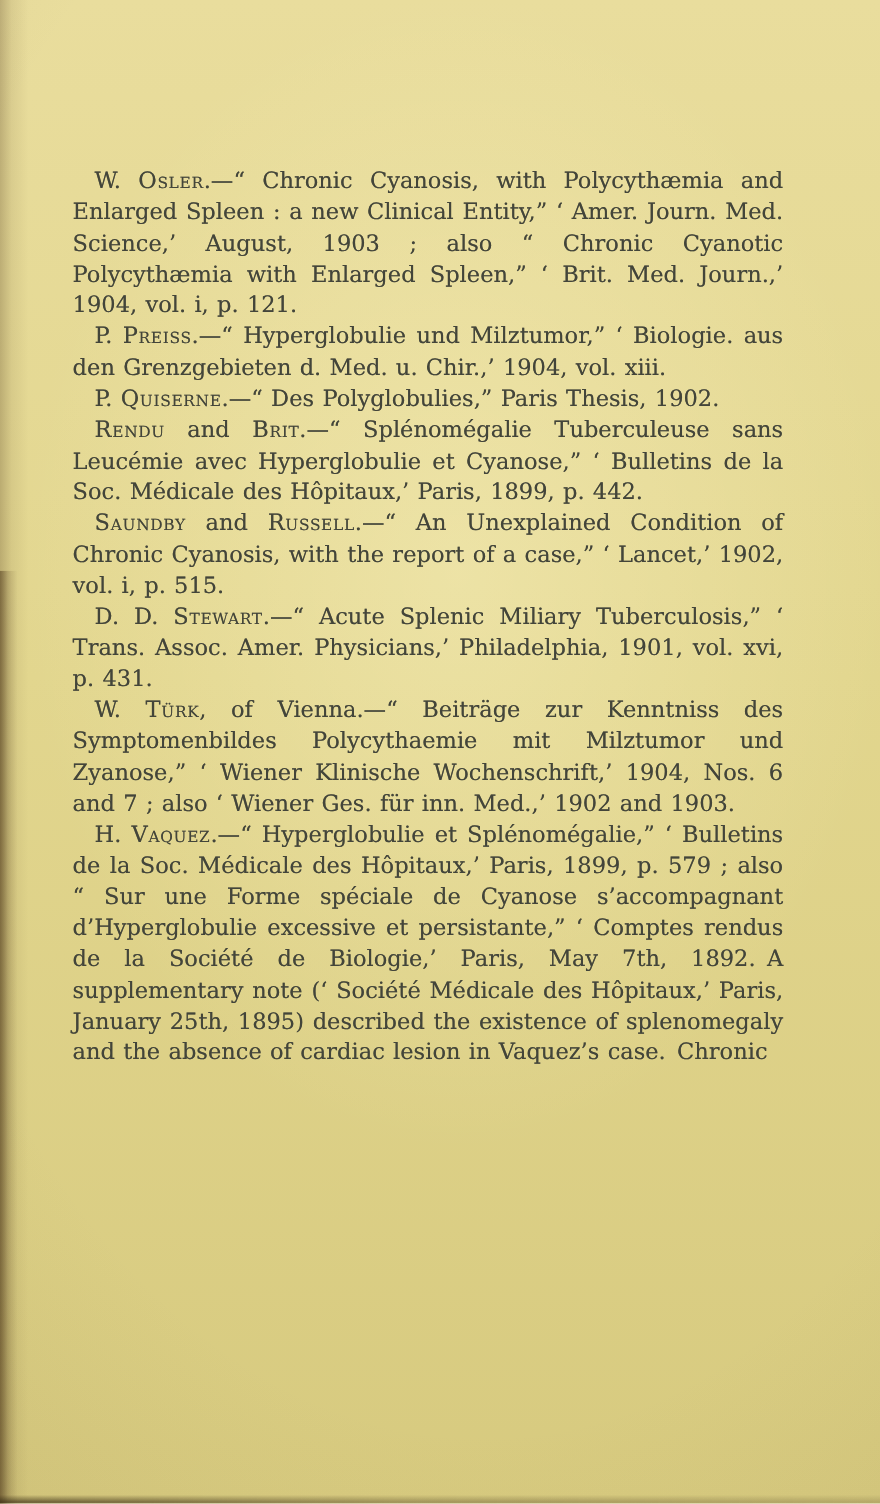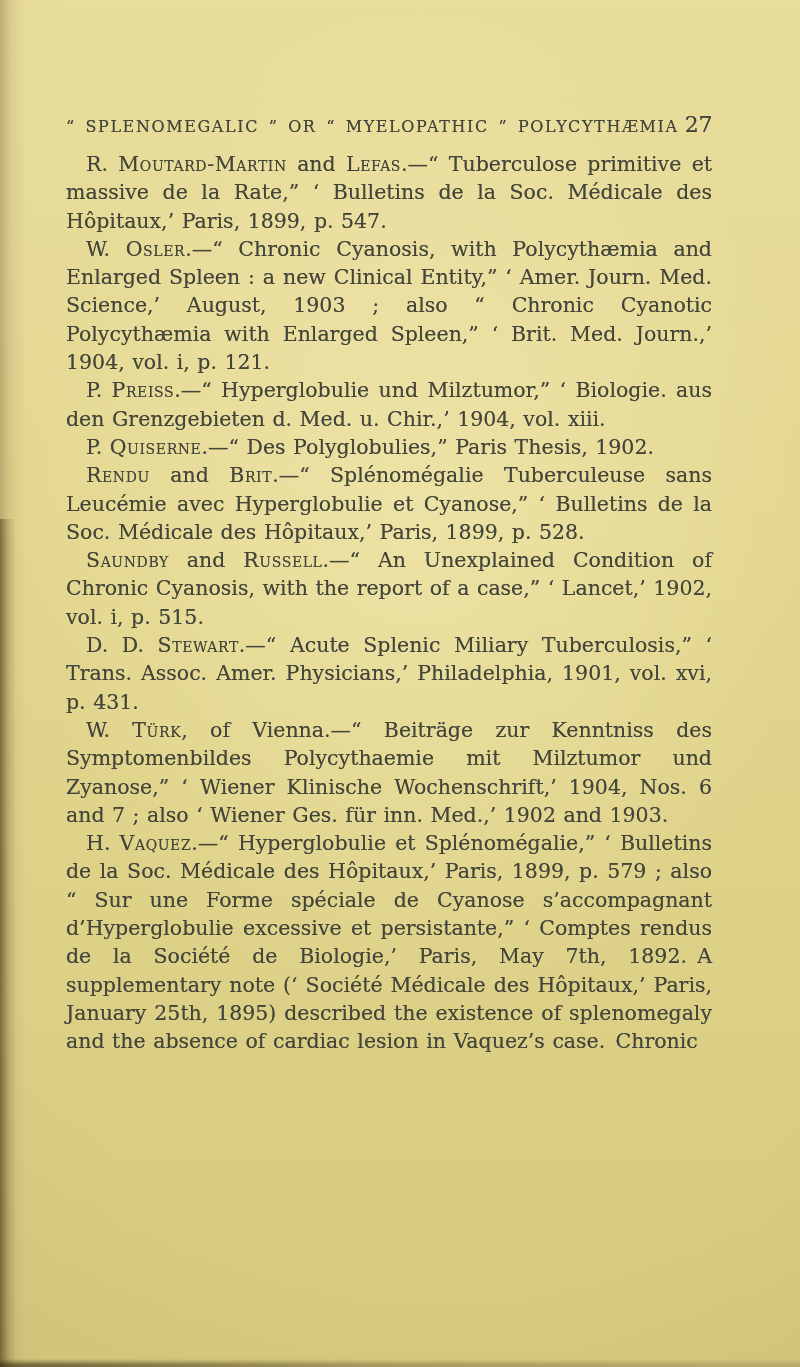--- a/index.html
+++ b/index.html
@@ -71,29 +71,24 @@
 </style>
 </head>
 <body>
 
 <div class="page">
   <div class="vignette"></div>
   <div class="left-edge"></div>
   <div class="left-edge-low"></div>
   <div class="bottom-edge"></div>
 
-  <div class="running-head">
-    <div class="title">“ SPLENOMEGALIC ” OR “ MYELOPATHIC ” POLYCYTHÆMIA</div>
-    <div class="folio">27</div>
-  </div>
 
   <div class="refs">
-      <p class="ref"><span>R. </span><span class="sc">Moutard-Martin</span><span> and </span><span class="sc">Lefas</span><span>.—“ Tuberculose primitive et massive de la Rate,” ‘ Bulletins de la Soc. Médicale des Hôpitaux,’ Paris, 1899, p. 547.</span></p>
       <p class="ref"><span>W. </span><span class="sc">Osler</span><span>.—“ Chronic Cyanosis, with Polycythæmia and Enlarged Spleen&nbsp;: a new Clinical Entity,” ‘ Amer. Journ. Med. Science,’ August, 1903&nbsp;; also “ Chronic Cyanotic Polycythæmia with Enlarged Spleen,” ‘ Brit. Med. Journ.,’ 1904, vol. i, p. 121.</span></p>
       <p class="ref"><span>P. </span><span class="sc">Preiss</span><span>.—“ Hyperglobulie und Milztumor,” ‘ Biologie. aus den Grenzgebieten d. Med. u. Chir.,’ 1904, vol. xiii.</span></p>
       <p class="ref"><span>P. </span><span class="sc">Quiserne</span><span>.—“ Des Polyglobulies,” Paris Thesis, 1902.</span></p>
-      <p class="ref"><span class="sc">Rendu</span><span> and </span><span class="sc">Brit</span><span>.—“ Splénomégalie Tuberculeuse sans Leucémie avec Hyperglobulie et Cyanose,” ‘ Bulletins de la Soc. Médicale des Hôpitaux,’ Paris, 1899, p. 528.</span></p>
+      <p class="ref"><span class="sc">Rendu</span><span> and </span><span class="sc">Brit</span><span>.—“ Splénomégalie Tuberculeuse sans Leucémie avec Hyperglobulie et Cyanose,” ‘ Bulletins de la Soc. Médicale des Hôpitaux,’ Paris, 1899, p. 442.</span></p>
       <p class="ref"><span class="sc">Saundby</span><span> and </span><span class="sc">Russell</span><span>.—“ An Unexplained Condition of Chronic Cyanosis, with the report of a case,” ‘ Lancet,’ 1902, vol. i, p. 515.</span></p>
       <p class="ref"><span>D. D. </span><span class="sc">Stewart</span><span>.—“ Acute Splenic Miliary Tuberculosis,” ‘ Trans. Assoc. Amer. Physicians,’ Philadelphia, 1901, vol. xvi, p. 431.</span></p>
       <p class="ref"><span>W. </span><span class="sc">Türk</span><span>, of Vienna.—“ Beiträge zur Kenntniss des Symptomenbildes Polycythaemie mit Milztumor und Zyanose,” ‘ Wiener Klinische Wochenschrift,’ 1904, Nos. 6 and 7&nbsp;; also ‘ Wiener Ges. für inn. Med.,’ 1902 and 1903.</span></p>
       <p class="ref"><span>H. </span><span class="sc">Vaquez</span><span>.—“ Hyperglobulie et Splénomégalie,” ‘ Bulletins de la Soc. Médicale des Hôpitaux,’ Paris, 1899, p. 579&nbsp;; also “ Sur une Forme spéciale de Cyanose s’accompagnant d’Hyperglobulie excessive et persistante,” ‘ Comptes rendus de la Société de Biologie,’ Paris, May 7th, 1892. A supplementary note (‘ Société Médicale des Hôpitaux,’ Paris, January 25th, 1895) described the existence of splenomegaly and the absence of cardiac lesion in Vaquez’s case. Chronic</span></p>
     </div>
 </div>
 
 </body></html>

